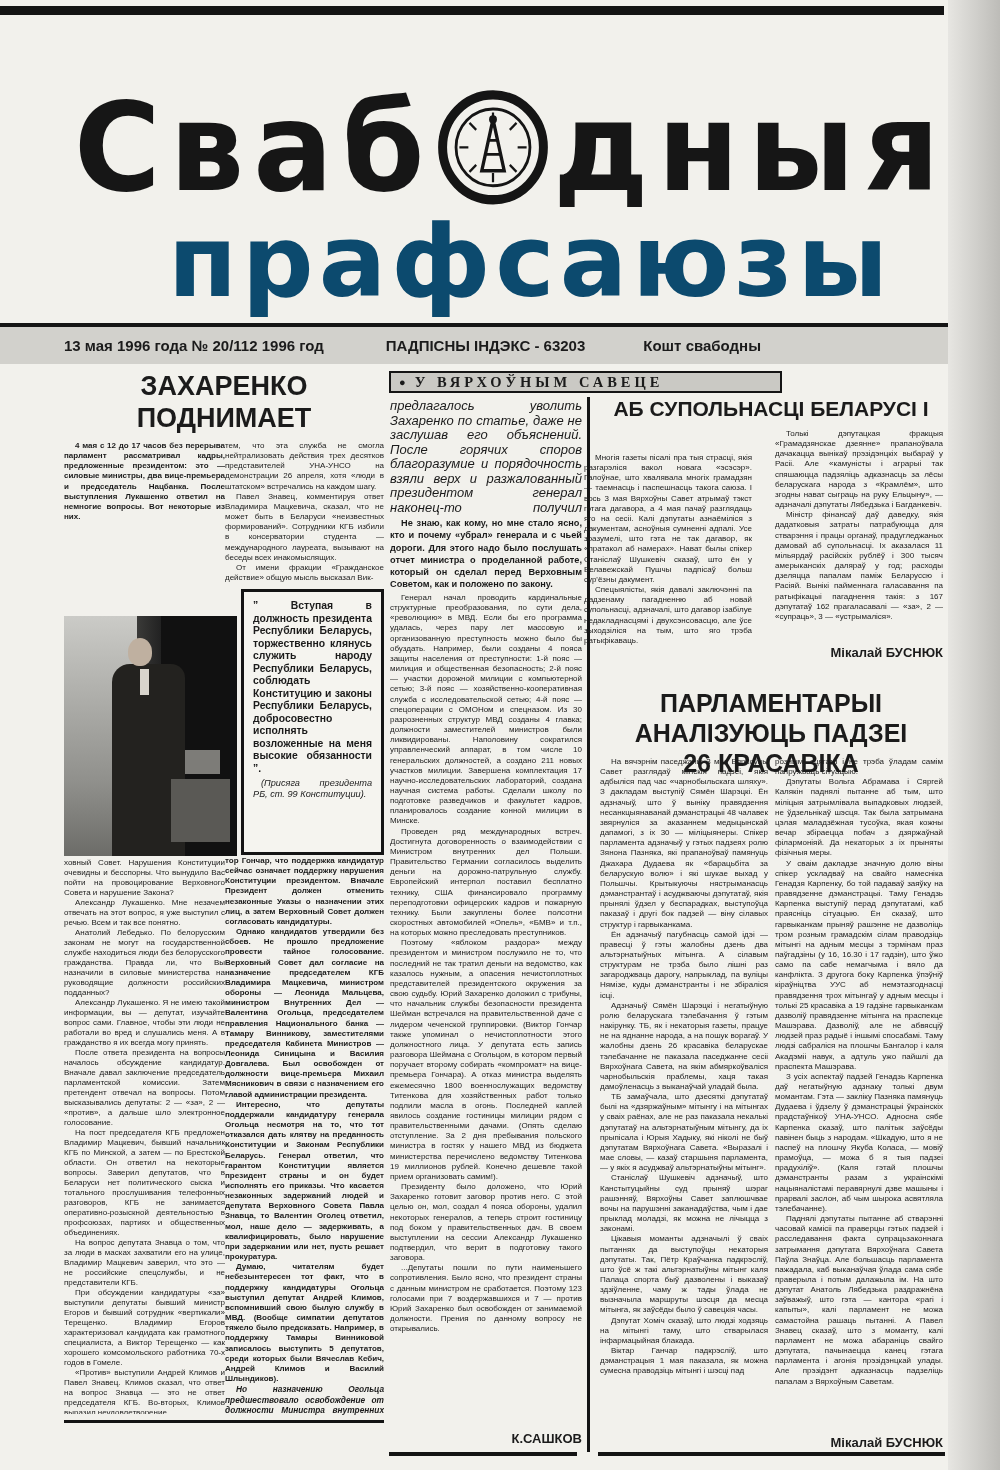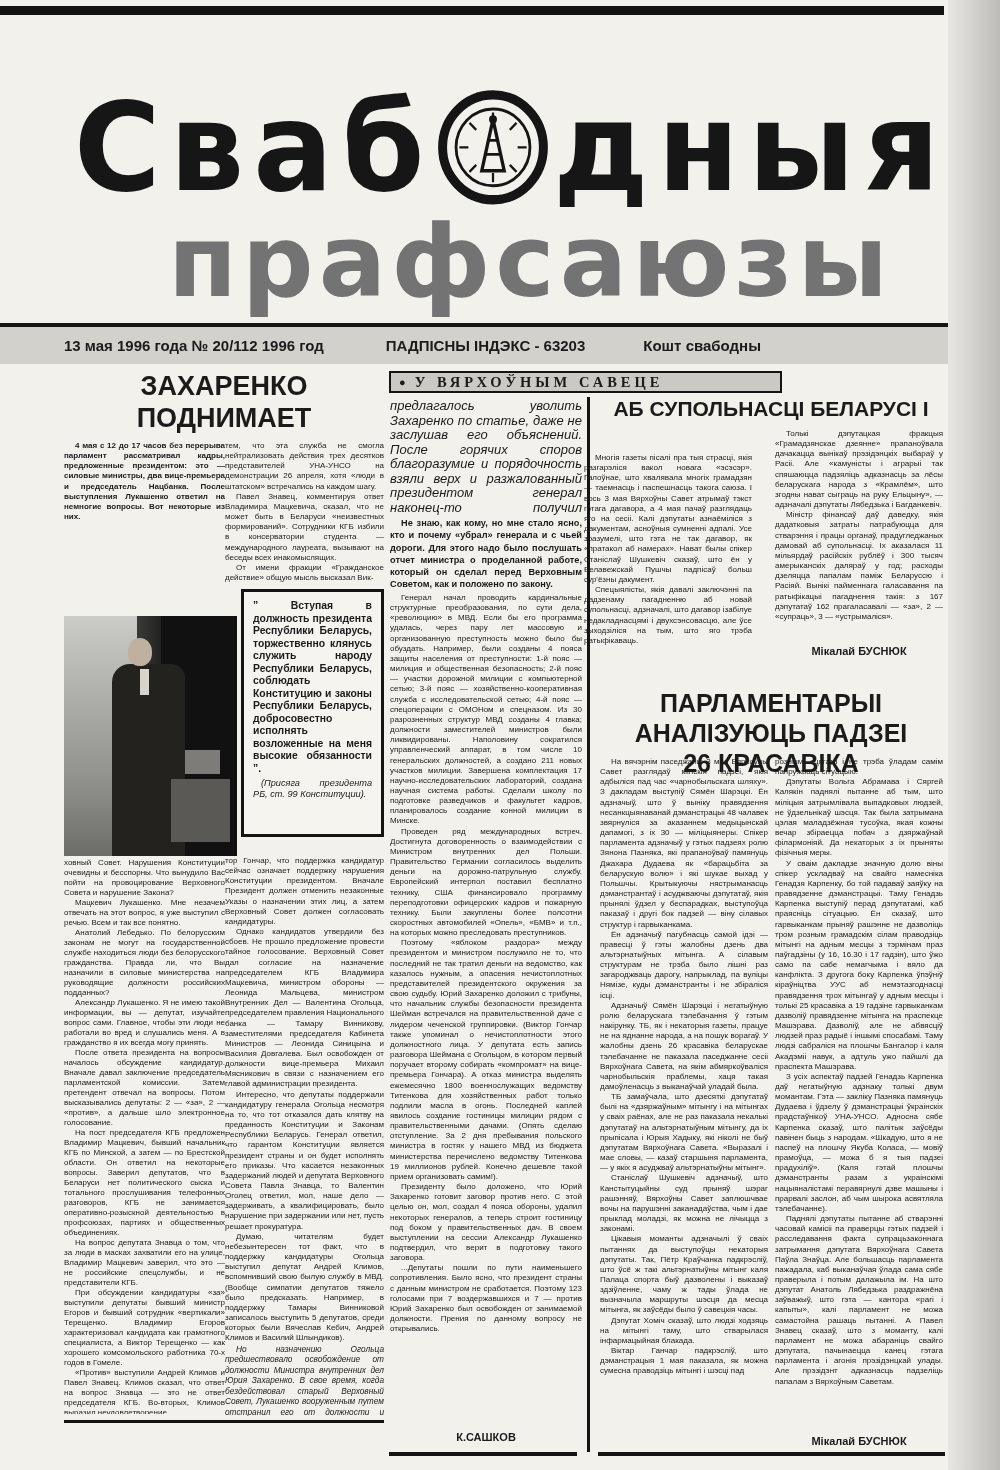--- a/index.html
+++ b/index.html
@@ -10,46 +10,46 @@
   
   .tx{text-align:justify;overflow:hidden;font-size:8px;line-height:10.15px;}
   .tx p{margin:0;text-indent:11px;}
   .tx.cont p:first-child{text-indent:0;}
   .b{font-weight:bold;}
   
   .mast1{display:flex;align-items:center;font-family:"DejaVu Sans",sans-serif;
          font-weight:bold;font-size:118px;line-height:1;letter-spacing:9px;color:#161616;
          transform:scaleY(1.04);transform-origin:top left;white-space:nowrap;}
   .mast2{font-family:"DejaVu Sans",sans-serif;font-weight:bold;font-size:100px;line-height:1;
-         letter-spacing:5px;color:#737373;white-space:nowrap;}
+         letter-spacing:5px;color:#0c4a6e;white-space:nowrap;}
   .logo{width:112px;height:112px;margin:0 4px;flex:0 0 auto;}
   
   .strip{border-top:4px solid #151515;background:#d2d1cc;display:flex;align-items:center;
          font-weight:bold;font-size:15px;}
   
   .headline{font-weight:bold;text-align:center;overflow:hidden;}
   .h-left{font-size:27px;line-height:32px;}
   .h-r1{font-size:21px;line-height:25px;}
   .h-r2{font-size:25px;line-height:30px;}
   
   .secbar{background:#cac9c4;border:2px solid #151515;display:flex;align-items:center;
           padding:0 8px;font-family:"Liberation Serif",serif;font-weight:bold;
           font-size:14.5px;letter-spacing:4px;white-space:nowrap;overflow:hidden;}
   .secbar .dot{font-size:11px;letter-spacing:0;margin-right:9px;}
   
-  .qbox{border:3px solid #141414;background:#f5f4ef;padding:8px 9px 3px;overflow:hidden;}
+  .qbox{border:3px solid #141414;background:#f5f4ef;padding:8px 9px 21px;overflow:hidden;}
   .qt{font-weight:bold;font-size:10.4px;line-height:12.5px;text-align:justify;margin:0;}
   .qa{font-style:italic;font-size:9.2px;line-height:11px;text-align:justify;margin:3px 0 0;text-indent:8px;}
   
   .ital-lead{font-style:italic;font-size:13px;line-height:14.5px;text-align:justify;overflow:hidden;}
   .lead-bold{font-weight:bold;font-size:9.2px;line-height:12.3px;text-align:justify;
              text-indent:11px;overflow:hidden;}
   .ital2{font-style:italic;font-size:8.3px;line-height:10.6px;text-align:justify;
          margin:0;text-indent:11px;}
-  .byline{font-weight:bold;font-size:11px;text-align:center;overflow:hidden;}
+  .byline{font-weight:bold;font-size:13px;text-align:right;overflow:hidden;}
   
   .photo{background:#111;overflow:hidden;}
   .photo .panel{position:absolute;left:0;top:0;width:42%;height:100%;
                 background:linear-gradient(180deg,#cbcbc7,#8f8f8b 70%,#6c6c68);}
   .photo .drape{position:absolute;left:42%;top:0;width:14%;height:100%;
                 background:linear-gradient(90deg,#3a3a38,#222);}
   .photo .head{position:absolute;left:37%;top:9%;width:24px;height:28px;border-radius:50% 50% 45% 45%;
                background:#bfb0a0;}
   .photo .body{position:absolute;left:28%;top:20%;width:42%;height:80%;
                background:#23221f;border-radius:18px 14px 0 0;}
@@ -112,42 +112,42 @@
     <div class="drape"></div>
     <div class="body"></div>
     <div class="head"></div>
     <div class="shirt"></div>
     <div class="desk2"></div>
     <div class="desk"></div>
   </div>
 
   <div class="abs tx cont" style="left:64px;top:858px;width:161px;height:556px;line-height:10px;">
       <p>ховный Совет. Нарушения Конституции очевидны и бесспорны. Что вынудило Вас пойти на провоцирование Верховного Совета и нарушение Закона?</p>
-      <p>Мацкевич Лукашенко. Мне незачем отвечать на этот вопрос, я уже выступил с речью. Всем и так все понятно.</p>
+      <p>Александр Лукашенко. Мне незачем отвечать на этот вопрос, я уже выступил с речью. Всем и так все понятно.</p>
       <p>Анатолий Лебедько. По белорусским законам не могут на государственной службе находиться люди без белорусского гражданства. Правда ли, что Вы назначили в силовые министерства на руководящие должности российских подданных?</p>
       <p>Александр Лукашенко. Я не имею такой информации, вы — депутат, изучайте вопрос сами. Главное, чтобы эти люди не работали во вред и слушались меня. А в гражданство я их всегда могу принять.</p>
       <p>После ответа президента на вопросы началось обсуждение кандидатур. Вначале давал заключение председатель парламентской комиссии. Затем претендент отвечал на вопросы. Потом высказывались депутаты: 2 — «за», 2 — «против», а дальше шло электронное голосование.</p>
       <p>На пост председателя КГБ предложен Владимир Мацкевич, бывший начальник КГБ по Минской, а затем — по Брестской области. Он ответил на некоторые вопросы. Заверил депутатов, что в Беларуси нет политического сыска и тотального прослушивания телефонных разговоров, КГБ не занимается оперативно-розыскной деятельностью в профсоюзах, партиях и общественных объединениях.</p>
       <p>На вопрос депутата Знавца о том, что за люди в масках захватили его на улице, Владимир Мацкевич заверил, что это — не российские спецслужбы, и не представители КГБ.</p>
       <p>При обсуждении кандидатуры «за» выступили депутаты бывший министр Егоров и бывший сотрудник «вертикали» Терещенко. Владимир Егоров характеризовал кандидата как грамотного специалиста, а Виктор Терещенко — как хорошего комсомольского работника 70-х годов в Гомеле.</p>
       <p>«Против» выступили Андрей Климов и Павел Знавец. Климов сказал, что ответ на вопрос Знавца — это не ответ председателя КГБ. Во-вторых, Климов выразил неудовлетворение</p>
     </div>
 
   <div class="abs tx cont" style="left:225px;top:441px;width:159px;height:146px;">
       <p>тем, что эта служба не смогла нейтрализовать действия трех десятков представителей УНА-УНСО на демонстрации 26 апреля, хотя «люди в штатском» встречались на каждом шагу.</p>
       <p>Павел Знавец, комментируя ответ Владимира Мацкевича, сказал, что не может быть в Беларуси «неизвестных формирований». Сотрудники КГБ избили в консерватории студента — международного лауреата, вызывают на беседы всех инакомыслящих.</p>
       <p>От имени фракции «Гражданское действие» общую мысль высказал Вик-</p>
     </div>
 
   <div class="abs qbox" style="left:241px;top:589px;width:119px;height:231px;">
     <p class="qt">” Вступая в должность президента Республики Беларусь, торжественно клянусь служить народу Республики Беларусь, соблюдать Конституцию и законы Республики Беларусь, добросовестно исполнять возложенные на меня высокие обязанности ”.</p>
     <p class="qa">(Присяга президента РБ, ст. 99 Конституции).</p>
   </div>
 
-  <div class="abs" style="left:225px;top:856px;width:159px;height:560px;overflow:hidden;">
+  <div class="abs" style="left:225px;top:856px;width:159px;height:560px;overflow:hidden;font-weight:bold;">
     <div class="tx cont" style="height:auto;">
         <p>тор Гончар, что поддержка кандидатур сейчас означает поддержку нарушения Конституции президентом. Вначале Президент должен отменить незаконные Указы о назначении этих лиц, а затем Верховный Совет должен согласовать кандидатуры.</p>
         <p>Однако кандидатов утвердили без сбоев. Не прошло предложение провести тайное голосование. Верховный Совет дал согласие на назначение председателем КГБ Владимира Мацкевича, министром обороны — Леонида Мальцева, министром Внутренних Дел — Валентина Огольца, председателем правления Национального банка — Тамару Винникову, заместителями председателя Кабинета Министров — Леонида Синицына и Василия Довгалева. Был освобожден от должности вице-премьера Михаил Мясникович в связи с назначением его главой администрации президента.</p>
         <p>Интересно, что депутаты поддержали кандидатуру генерала Огольца несмотря на то, что тот отказался дать клятву на преданность Конституции и Законам Республики Беларусь. Генерал ответил, что гарантом Конституции является президент страны и он будет исполнять его приказы. Что касается незаконных задержаний людей и депутата Верховного Совета Павла Знавца, то Валентин Оголец ответил, мол, наше дело — задерживать, а квалифицировать, было нарушение при задержании или нет, пусть решает прокуратура.</p>
         <p>Думаю, читателям будет небезынтересен тот факт, что в поддержку кандидатуры Огольца выступил депутат Андрей Климов, вспомнивший свою былую службу в МВД. (Вообще симпатии депутатов тяжело было предсказать. Например, в поддержку Тамары Винниковой записалось выступить 5 депутатов, среди которых были Вячеслав Кебич, Андрей Климов и Василий Шлындиков).</p>
       </div>
     <p class="ital2">Но назначению Огольца предшествовало освобождение от должности Министра внутренних дел Юрия Захаренко. В свое время, когда бездействовал старый Верховный Совет, Лукашенко вооруженным путем отстранил его от должности и посадил в его кабинет генерала Огольца. Теперь пришло время осветить эту историю со всех сторон. Получилось некрасиво, что</p>
   </div>
 
   <div class="abs rule" style="left:64px;top:1420px;width:320px;height:3px;"></div>

